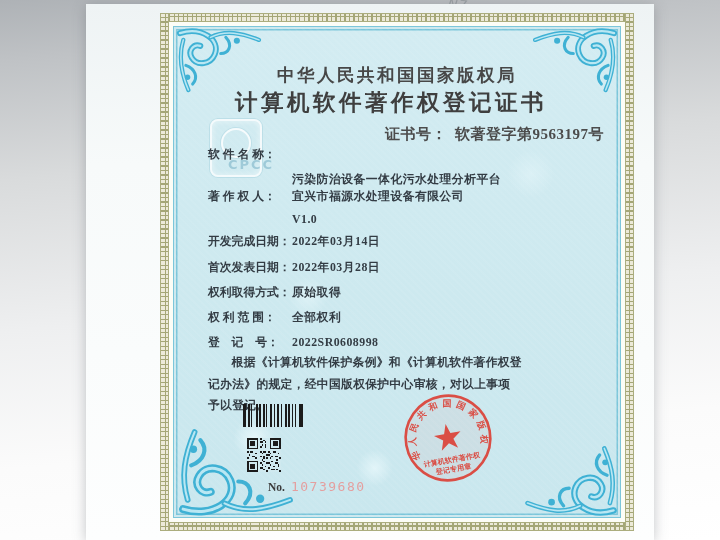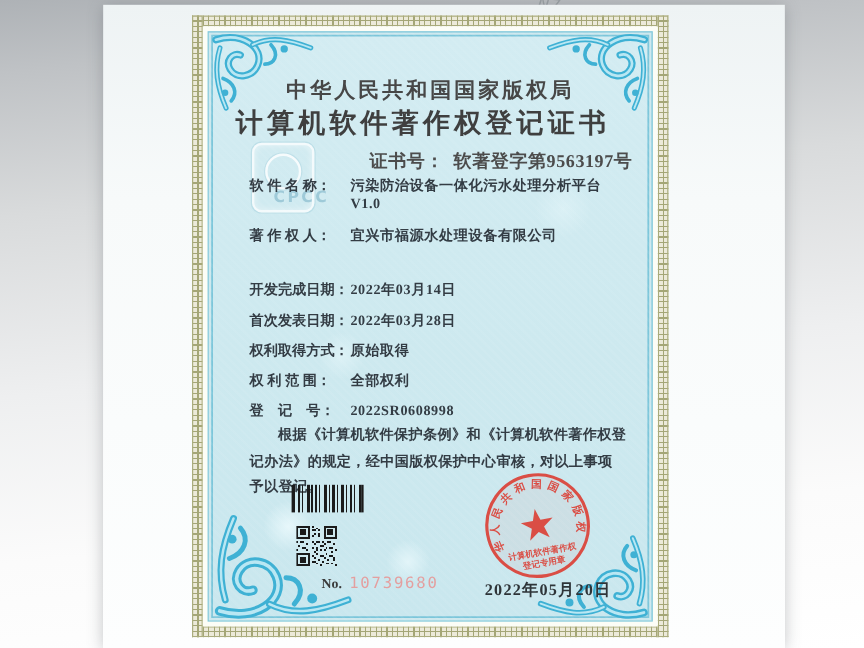--- a/index.html
+++ b/index.html
@@ -10,21 +10,21 @@
   }
   .bg-mark{
     position:absolute;left:448px;top:-3px;font-family:"DejaVu Sans",sans-serif;
     font-size:13px;color:#9aa0a4;transform:rotate(6deg);font-style:italic;letter-spacing:1px;
   }
   .paper{
     position:absolute;left:86px;top:4px;width:568px;height:536px;
     background:linear-gradient(180deg,#eef3f4 0%,#f7fafa 30%,#fdfefe 100%);
     box-shadow:0 2px 12px rgba(90,95,100,0.35);
   }
-  .frame{position:absolute;left:74px;top:9px;width:397px;height:518px;}
+  .frame{position:absolute;left:74px;top:9px;width:474px;height:518px;}
   .gk{position:absolute;background-color:#ecead9;
       background-image:repeating-linear-gradient(90deg,#a4a676 0 1px,transparent 1px 4.5px),
                        repeating-linear-gradient(0deg,#a4a676 0 1px,transparent 1px 4.5px);
       box-shadow:inset 0 0 0 1px #abad7e;}
   .gk-top{left:0;top:0;right:0;height:9px;}
   .gk-bottom{left:0;bottom:0;right:0;height:9px;}
   .gk-left{left:0;top:0;bottom:0;width:9px;}
   .gk-right{right:0;top:0;bottom:0;width:9px;}
   .frame-gap{position:absolute;inset:9px;background:#fcfdf6;}
   .interior{
@@ -70,21 +70,21 @@
     border:2px solid rgba(255,255,255,0.8);box-shadow:0 0 0 1px rgba(150,200,215,0.3);
   }
   .emboss .cpcc{
     position:absolute;bottom:3px;left:0;right:0;text-align:center;
     font-size:13px;letter-spacing:2px;color:rgba(125,180,200,0.6);
     font-family:"DejaVu Sans",sans-serif;font-weight:bold;padding-left:16px;
   }
   .row{position:absolute;left:34px;font-size:11.8px;font-weight:bold;color:#333c44;white-space:nowrap;}
   .row .lbl{display:inline-block;width:84px;vertical-align:top;}
   .row .val{display:inline-block;vertical-align:top;letter-spacing:0.5px;}
-  .vline{display:block;line-height:15px;}
+  .vline{display:block;line-height:15px;margin-top:25px;}
   .r0{top:120px;} .r1{top:162px;} .r2{top:207px;} .r3{top:233px;}
   .r4{top:258px;} .r5{top:283px;} .r6{top:308px;}
   .statement{
     position:absolute;left:34px;top:325px;width:314px;
     font-size:11.8px;font-weight:bold;color:#333c44;
     line-height:21.5px;text-indent:2em;letter-spacing:0.3px;
   }
   .barcode{
     position:absolute;left:69px;top:377px;width:56px;height:23px;
     border-left:2px solid #1b1b1b;border-right:2px solid #1b1b1b;
@@ -252,17 +252,16 @@
           <circle r="45" fill="rgba(226,64,54,0.06)" stroke="#dc4137" stroke-width="2.8"></circle>
           <text font-size="9.5" fill="#dc4137" font-weight="bold" letter-spacing="4.5">
             <textPath href="#sealArc" startOffset="50%" text-anchor="middle">中华人民共和国国家版权局</textPath>
           </text>
           <path fill="#dc4137" d="M0,-15 L3.4,-4.7 L14.3,-4.7 L5.5,1.8 L8.8,12.1 L0,5.8 L-8.8,12.1 L-5.5,1.8 L-14.3,-4.7 L-3.4,-4.7 Z"></path>
           <text y="26" font-size="7.6" fill="#dc4137" font-weight="bold" text-anchor="middle">计算机软件著作权</text>
           <text y="36" font-size="7.6" fill="#dc4137" font-weight="bold" text-anchor="middle">登记专用章</text>
         </g>
       </svg>
 
-      <div class="issue-date">2022年05月20日</div>
 
     </div>
   </div>
 </div>
 
 </body></html>

